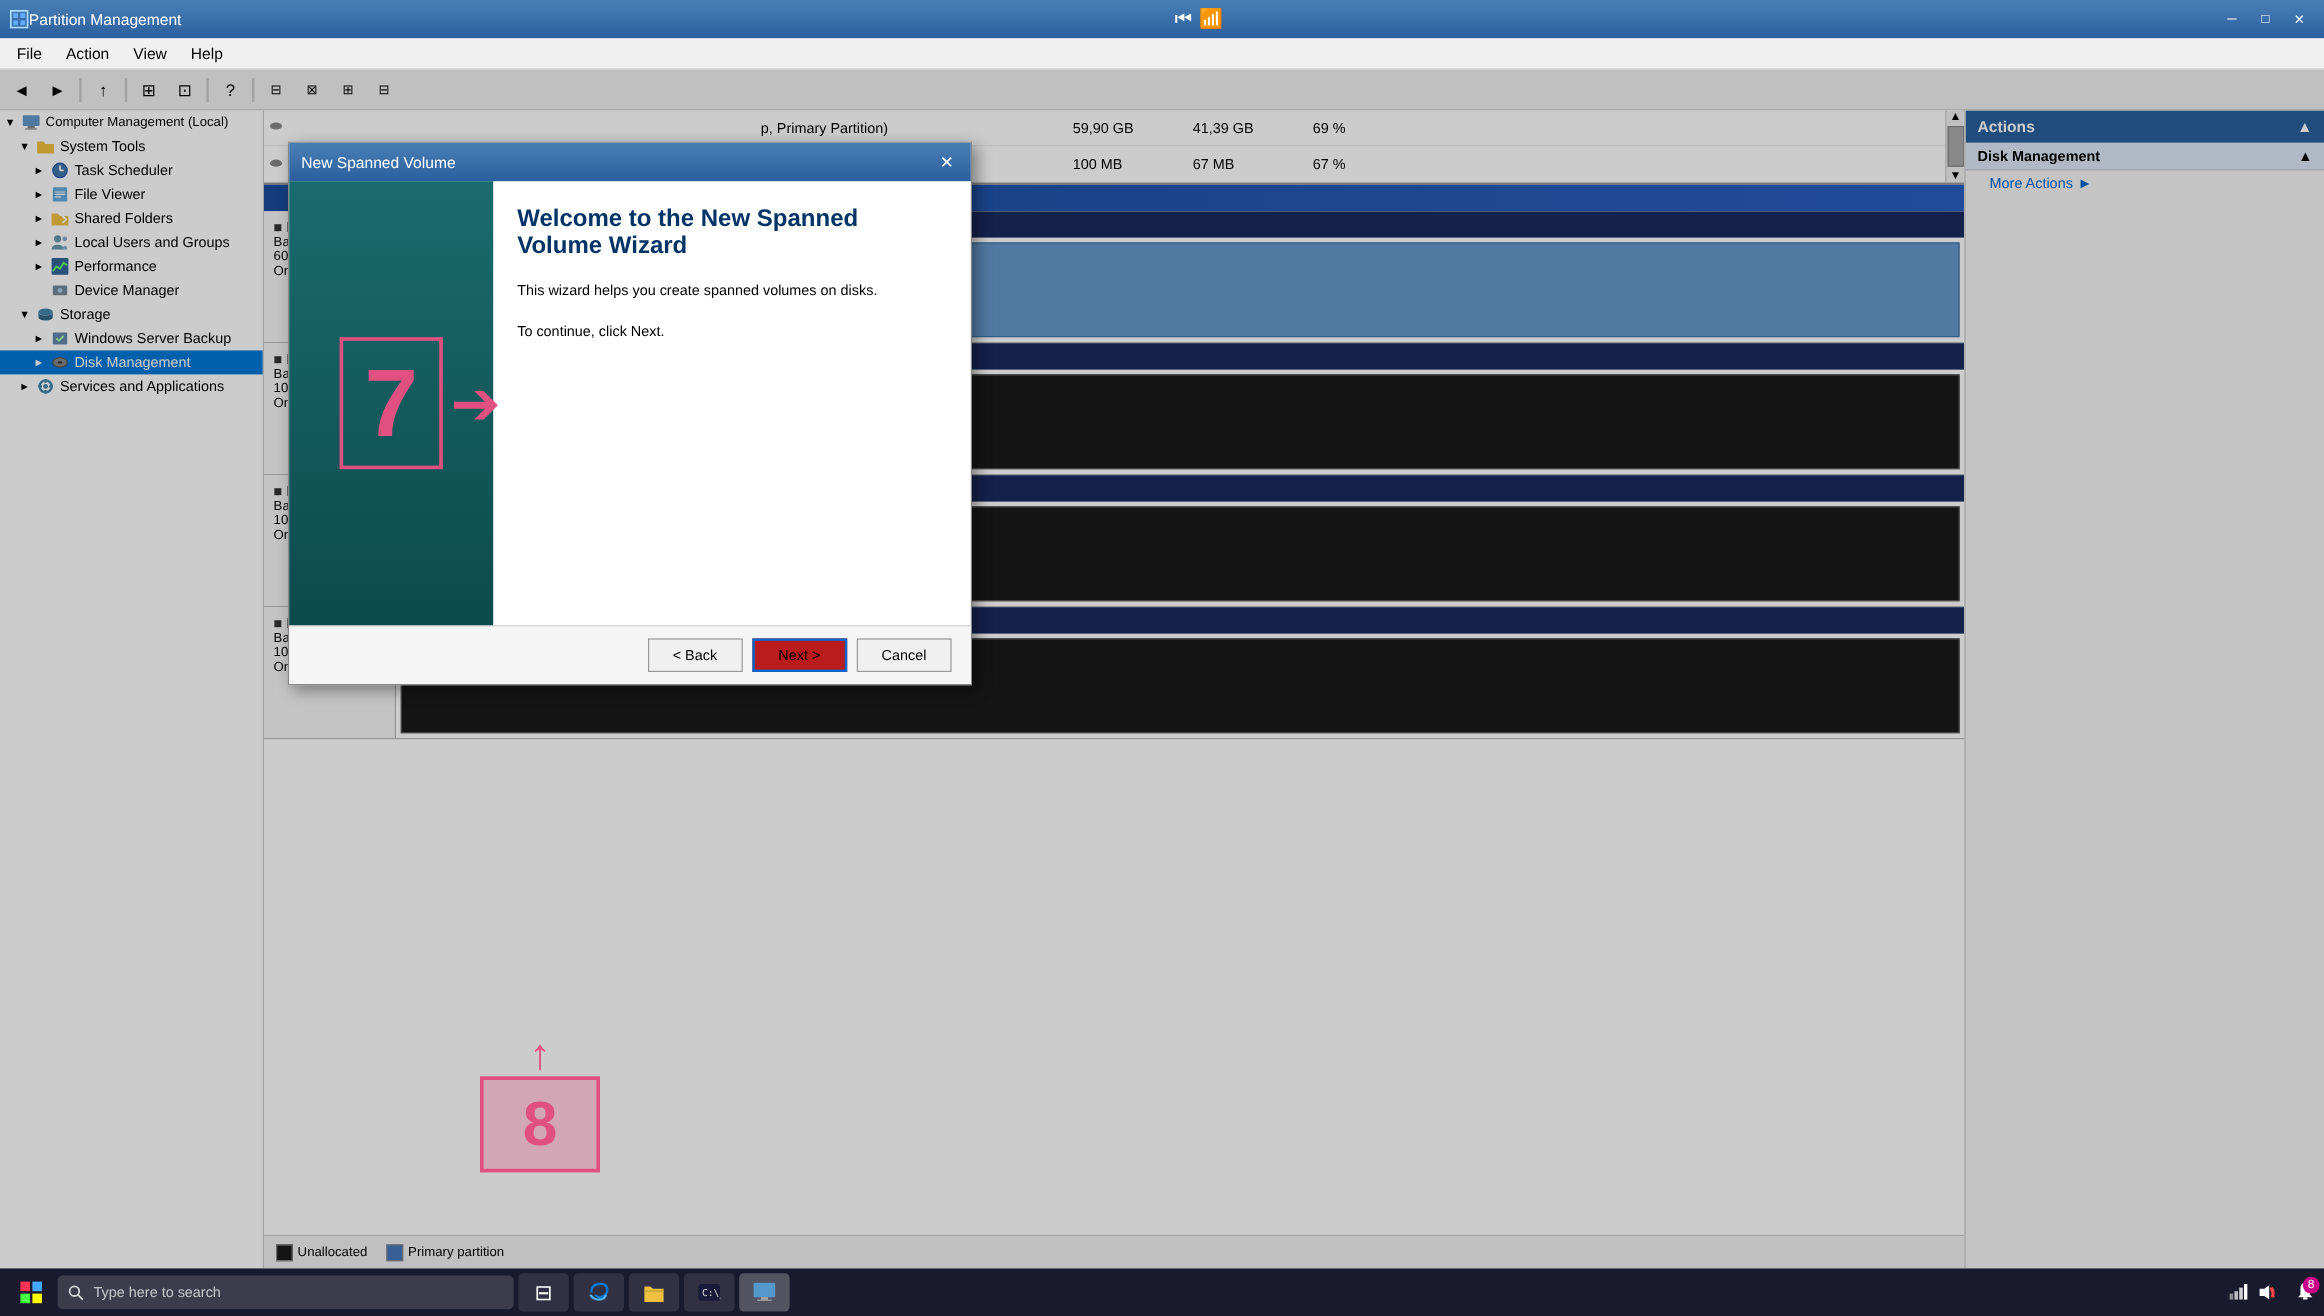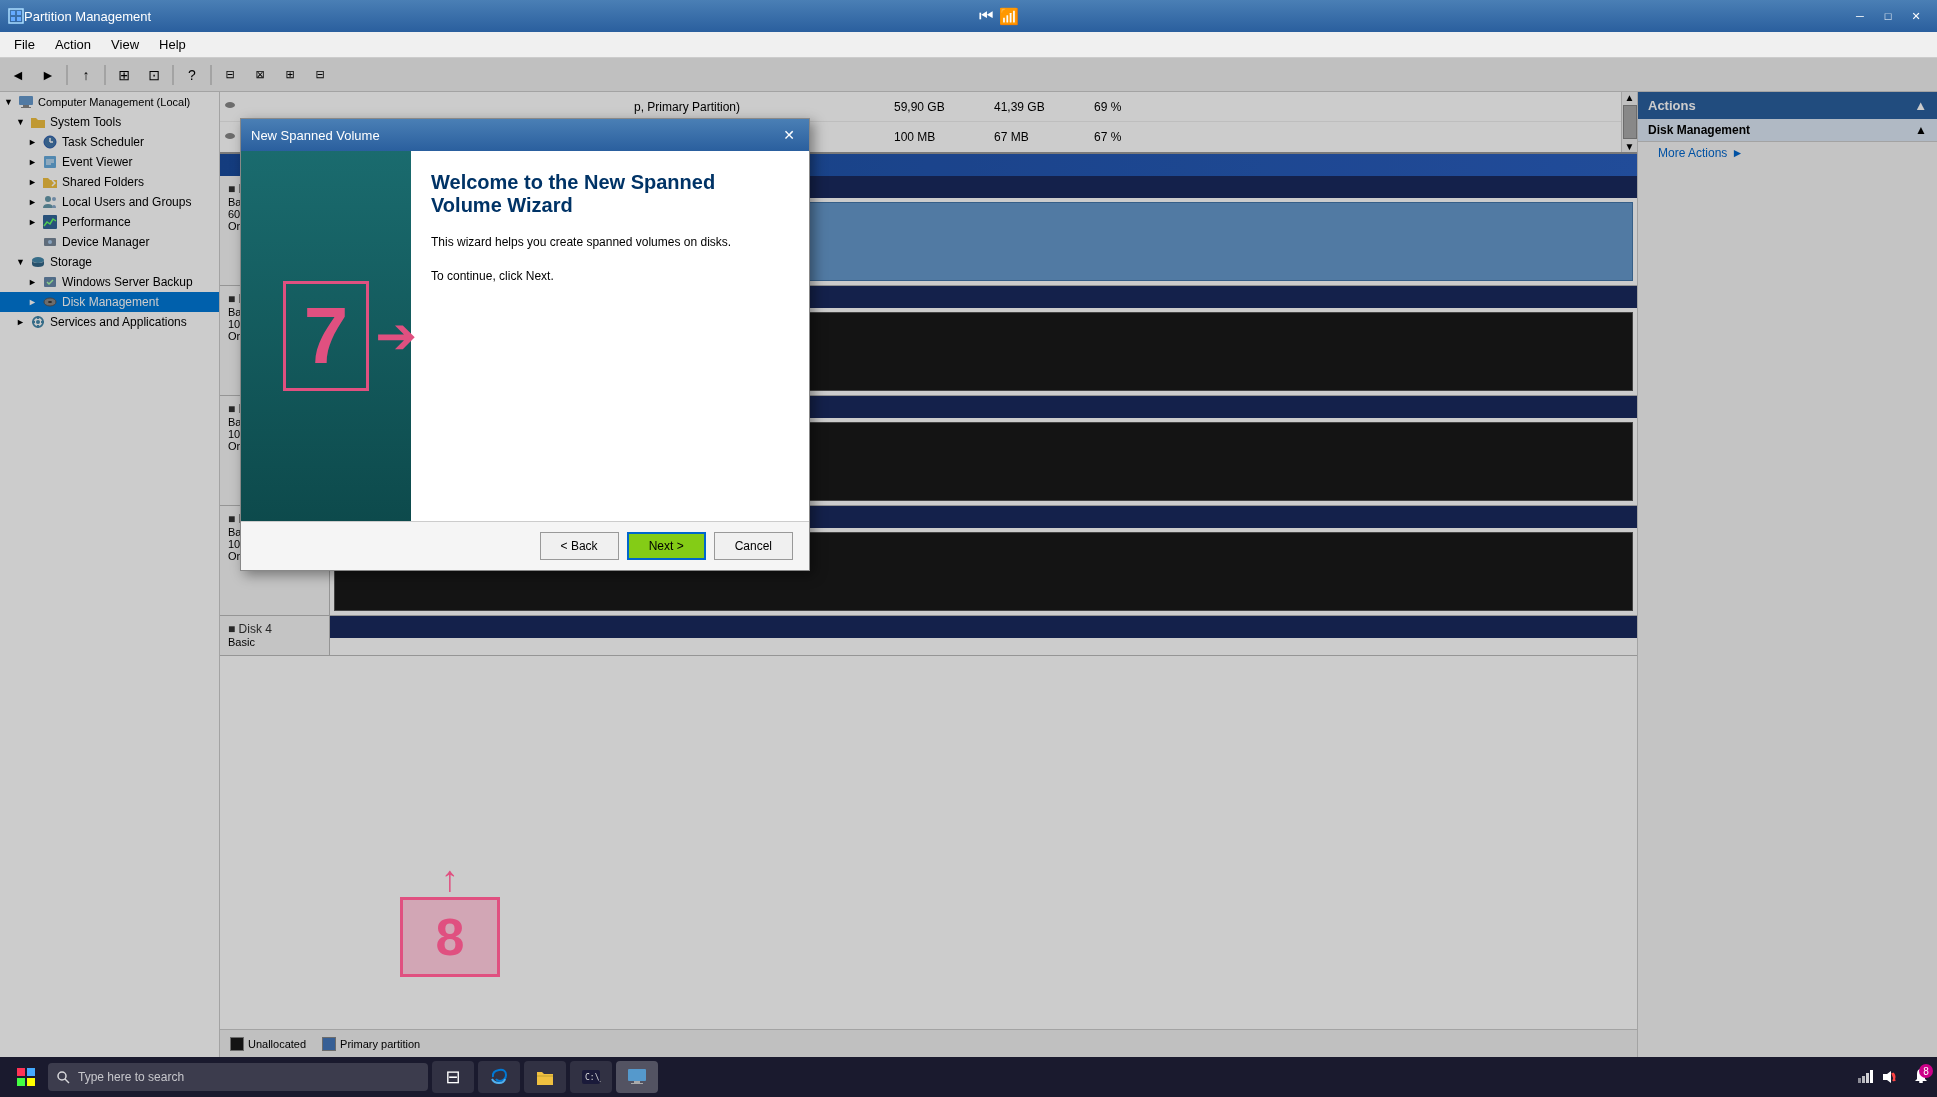--- a/index.html
+++ b/index.html
@@ -295,21 +295,21 @@
     }
     .modal-btn {
       padding: 5px 20px;
       font-size: 12px;
       border: 1px solid #999;
       background: #f0f0f0;
       cursor: pointer;
       min-width: 75px;
     }
     .modal-btn.primary {
-      background: #84cc16;
+      background: #b91c1c;
       border: 2px solid #0066cc;
       text-align: center;
     }
     .bottom-disk-area {
       flex: 1;
       overflow-y: auto;
     }
 
     .disk-section {
       display: flex;
@@ -451,21 +451,21 @@
     </div>
 
     <div class="tree-item tree-indent-2">
       <span class="expand-icon">►</span>
       <svg width="16" height="16" style="margin-right:4px;" viewBox="0 0 16 16">
         <rect x="2" y="2" width="12" height="12" fill="#66aadd" rx="1"></rect>
         <line x1="4" y1="6" x2="12" y2="6" stroke="white" stroke-width="1"></line>
         <line x1="4" y1="8" x2="12" y2="8" stroke="white" stroke-width="1"></line>
         <line x1="4" y1="10" x2="9" y2="10" stroke="white" stroke-width="1"></line>
       </svg>
-      <span>Event Viewer</span>
+      <span>File Viewer</span>
     </div>
 
     <div class="tree-item tree-indent-2">
       <span class="expand-icon">►</span>
       <svg width="16" height="16" style="margin-right:4px;" viewBox="0 0 16 16">
         <path d="M1 4h5l2 2h7v8H1z" fill="#f0c040"></path>
         <path d="M10 6 L13 9 L10 12" fill="none" stroke="#fff" stroke-width="1.5"></path>
       </svg>
       <span>Shared Folders</span>
     </div>
@@ -652,29 +652,20 @@
           <div class="disk-header-bar"></div>
           <div class="disk-partitions">
             <div class="partition-block unalloc" style="flex:1;">
               <div>10,00 GB</div>
               <div>Unallocated</div>
             </div>
           </div>
         </div>
       </div>
 
-      <div class="disk-section" style="min-height:40px;">
-        <div class="disk-info">
-          <div class="disk-title">■ Disk 4</div>
-          <div>Basic</div>
-        </div>
-        <div class="disk-content">
-          <div class="disk-header-bar"></div>
-        </div>
-      </div>
     </div>
 
     <div class="legend-bar">
       <div class="legend-item">
         <div class="legend-swatch" style="background:#1a1a1a;"></div>
         <span>Unallocated</span>
       </div>
       <div class="legend-item">
         <div class="legend-swatch" style="background:#4477bb;"></div>
         <span>Primary partition</span>

